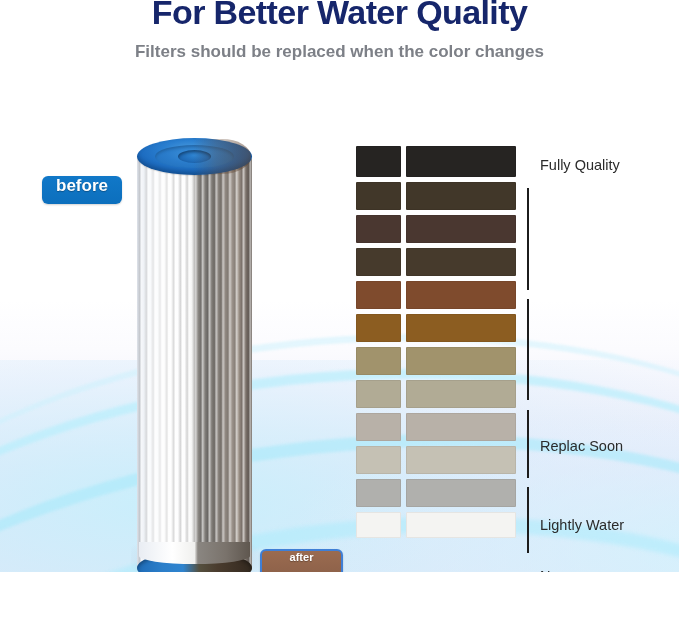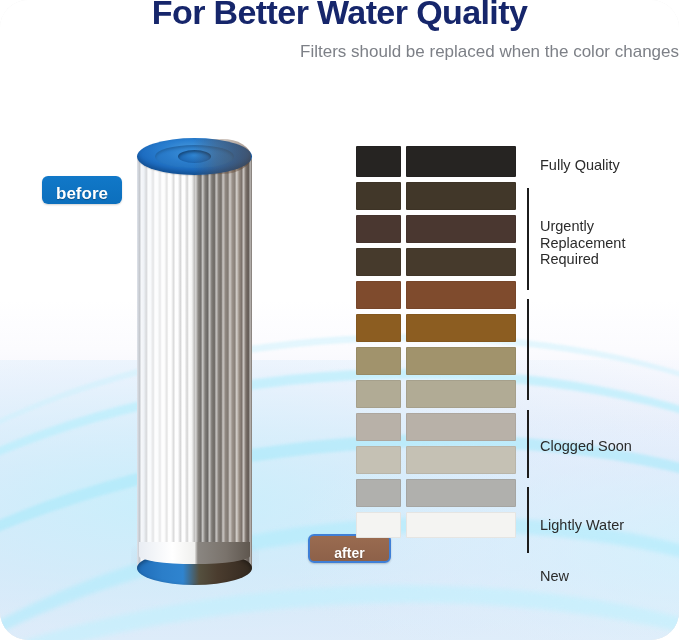--- a/index.html
+++ b/index.html
@@ -7,24 +7,23 @@
   html, body {
     margin: 0; padding: 0;
     width: 679px; height: 640px;
     font-family: "Liberation Sans", sans-serif;
     overflow: hidden;
   }
 
   #stage {
     position: relative;
     width: 679px;
-    height: 640px;
+    height: 572px;
     background: #e5e5e5;
     overflow: hidden;
-    border-radius: 28px;
   }
 
   
   .bg-wrap {
     position: absolute;
     left: 0; top: 0; width: 679px; height: 640px;
     overflow: hidden;
   }
   .bg-base {
     position: absolute; left: 0; top: 0; width: 679px; height: 640px;
@@ -103,52 +102,51 @@
     font-size: 34px;
     font-weight: bold;
     letter-spacing: -0.6px;
     color: #16266b;
     white-space: nowrap;
   }
   .subtitle {
     position: absolute;
     left: 0; top: 42px;
     width: 679px;
-    text-align: right;
+    text-align: center;
     font-size: 17px;
-    font-weight: normal;
+    font-weight: bold;
     color: #7d8087;
   }
 
   
   .badge {
     position: absolute;
     display: flex;
-    align-items: flex-end;
+    align-items: flex-start;
     justify-content: center;
     font-weight: bold;
     color: #ffffff;
     text-shadow: 0 1px 1px rgba(0,0,0,0.28);
     border-radius: 6px;
   }
   .badge-before {
     left: 42px; top: 176px;
     width: 80px; height: 28px;
     font-size: 17px;
     background: linear-gradient(to bottom, #1178c8 0%, #0c6fbd 100%);
     box-shadow: 0 1px 2px rgba(0,0,0,0.18);
   }
   .badge-after {
-    left: 260px; top: 534px;
+    left: 260px; top: 549px;
     width: 83px; height: 29px;
-    font-size: 14px;
+    font-size: 11px;
     background: linear-gradient(to bottom, #9a6b50 0%, #8d6149 100%);
     border: 2px solid #3f7fd6;
     box-shadow: 0 1px 2px rgba(0,0,0,0.20);
-    margin-left: 48px;
   }
 
   
   .filter {
     position: absolute;
     left: 137px; top: 138px;
     width: 115px; height: 452px;
   }
   .filter-shadow {
     position: absolute;
@@ -380,20 +378,17 @@
       <div class="sw-right" style="background: rgb(244, 244, 242); box-shadow: rgba(0, 0, 0, 0.06) 0px 0px 0px 1px inset;"></div>
     </div>
   </div>
 
   <div class="bracket" style="top:188px; height:102px;"></div>
   <div class="bracket" style="top:299px; height:101px;"></div>
   <div class="bracket" style="top:410px; height:68px;"></div>
   <div class="bracket" style="top:487px; height:66px;"></div>
 
   <div class="group-label" style="top:157px;">Fully Quality</div>
-  <div class="group-label" style="top:218px;">Urgently
-Replacement
-Required</div>
-  <div class="group-label" style="top:438px;">Clogged Soon</div>
+  <div class="group-label" style="top:438px;">Replac Soon</div>
   <div class="group-label" style="top:517px;">Lightly Water</div>
   <div class="group-label" style="top:568px;">New</div>
 
 </div>
 
 </body></html>

